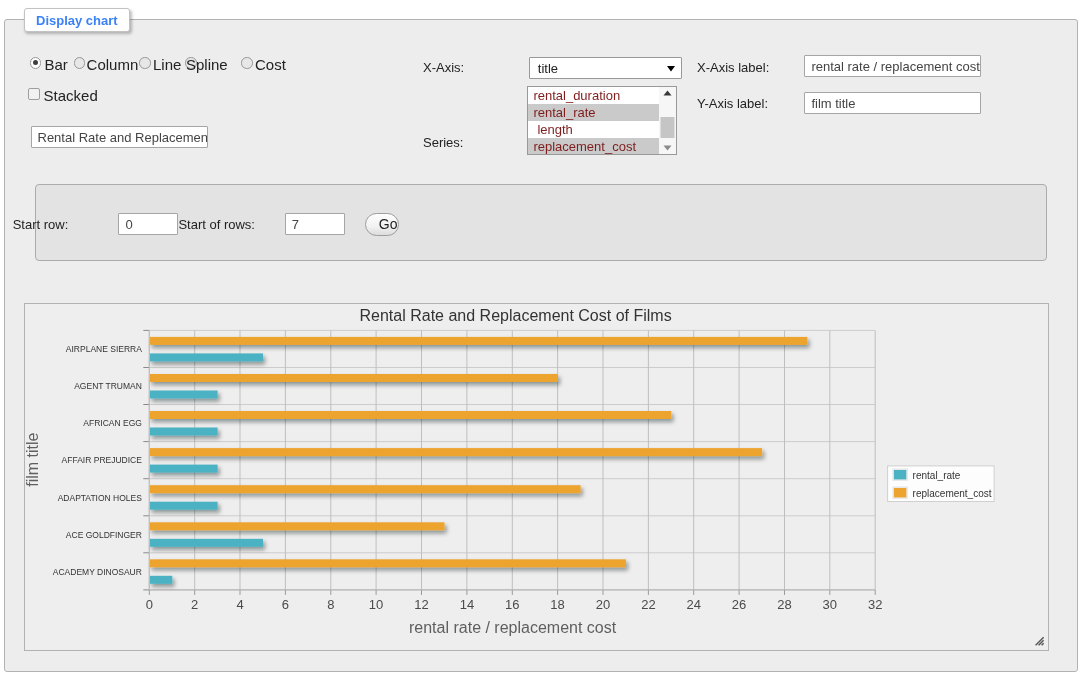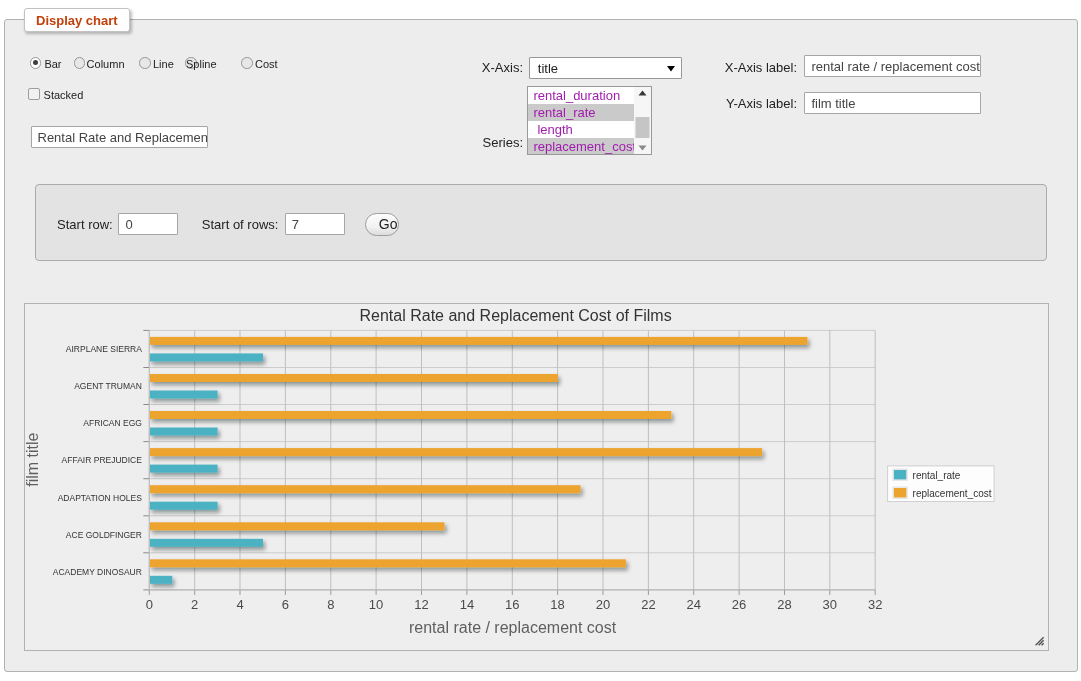--- a/index.html
+++ b/index.html
@@ -1,28 +1,28 @@
 <!DOCTYPE html>
 <html><head><meta charset="utf-8"><style>
 * { margin:0; padding:0; box-sizing:border-box; }
 html,body { width:1081px; height:681px; background:#fff; font-family:"Liberation Sans", sans-serif; }
 .abs { position:absolute; }
-.flabel { position:absolute; font-size:11px; color:#222; line-height:15px; white-space:nowrap; }
-.rlabel { position:absolute; font-size:13px; color:#222; line-height:15px; white-space:nowrap; text-align:right; }
+.flabel { position:absolute; font-size:15px; color:#222; line-height:15px; white-space:nowrap; }
+.rlabel { position:absolute; font-size:13px; color:#222; line-height:15px; white-space:nowrap; text-align:left; }
 .radio { position:absolute; width:11.5px; height:11.5px; border:1px solid #969696; border-radius:50%; background:#e7e7e7; }
 .radio.sel { background:#fff; }
 .radio.sel::after { content:""; position:absolute; left:2.2px; top:2.2px; width:5px; height:5px; border-radius:50%; background:#3f3f3f; }
 .tinput { position:absolute; border:1px solid #a5a5a5; background:#fff; font-size:13px; color:#444;
   padding:0 0 6px 6px; line-height:21px; white-space:nowrap; overflow:hidden; border-radius:1px; }
 </style></head>
 <body>
 
 <div class="abs" style="left:4px;top:19px;width:1074px;height:653px;background:#ededed;border:1px solid #b2b2b2;border-radius:3px"></div>
 
-<div class="abs" style="left:24px;top:8px;height:24px;background:#fff;border:1px solid #c2c2c2;border-radius:3px;box-shadow:1.5px 2px 3px rgba(0,0,0,0.25);padding:4px 11px 0 11px;font-size:13px;font-weight:bold;color:#c2410c">Display chart</div>
+<div class="abs" style="left:24px;top:8px;height:24px;background:#fff;border:1px solid #c2c2c2;border-radius:3px;box-shadow:1.5px 2px 3px rgba(0,0,0,0.25);padding:4px 11px 0 11px;font-size:13px;font-weight:bold;color:#3b82f6">Display chart</div>
 
 <span class="radio sel" style="left:29.5px;top:57.3px"></span>
 <span class="radio" style="left:73.6px;top:57.3px"></span>
 <span class="radio" style="left:139.4px;top:57.3px"></span>
 <span class="radio" style="left:185.2px;top:57.3px"></span>
 <span class="radio" style="left:241.2px;top:57.3px"></span>
 <span class="flabel" style="left:44.4px;top:56.5px">Bar</span>
 <span class="flabel" style="left:86.6px;top:56.5px">Column</span>
 <span class="flabel" style="left:153px;top:56.5px">Line</span>
 <span class="flabel" style="left:186px;top:56.5px">Spline</span>
@@ -33,21 +33,21 @@
 
 <div class="tinput" style="left:30.5px;top:125.5px;width:177px;height:22px">Rental Rate and Replacement Cost of Films</div>
 
 <div class="rlabel" style="left:423px;top:60.4px;width:100px">X-Axis:</div>
 <div class="tinput" style="left:528.8px;top:57.3px;width:153.7px;height:22px;border-color:#999;color:#222;padding-left:8px">title</div>
 <svg class="abs" style="left:666px;top:65px" width="10" height="8" viewBox="0 0 10 8">
     <path d="M1 1 L9 1 L5 6.5 Z" fill="#000"></path>
   </svg>
 
 <div class="rlabel" style="left:423px;top:134.5px;width:100px">Series:</div>
-<div class="abs" style="left:527.4px;top:85.8px;width:125px;height:69px;border:1px solid #999;background:#fff;overflow:hidden;font-size:13px;color:#a21caf">
+<div class="abs" style="left:527.4px;top:85.8px;width:150px;height:69px;border:1px solid #999;background:#fff;overflow:hidden;font-size:13px;color:#7f1d1d">
   <div style="position:absolute;left:0;top:0;right:17px;bottom:0">
       <div style="height:17.2px;line-height:17.2px;padding-left:5px;white-space:nowrap">rental_duration</div>
       <div style="height:17.2px;line-height:17.2px;padding-left:5px;background:#cacaca;white-space:nowrap">rental_rate</div>
       <div style="height:17.2px;line-height:17.2px;padding-left:9px;white-space:nowrap">length</div>
       <div style="height:17.2px;line-height:17.2px;padding-left:5px;background:#cacaca;white-space:nowrap">replacement_cost</div>
     </div>
   <div style="position:absolute;right:0;top:0;width:17px;bottom:0;background:#f6f6f6">
     <svg width="17" height="67" viewBox="0 0 17 67">
       <path d="M4.5 8.5 L8.5 3.5 L12.5 8.5 Z" fill="#383838"></path>
       <rect x="1.5" y="30" width="14" height="21" fill="#c5c5c5"></rect>

